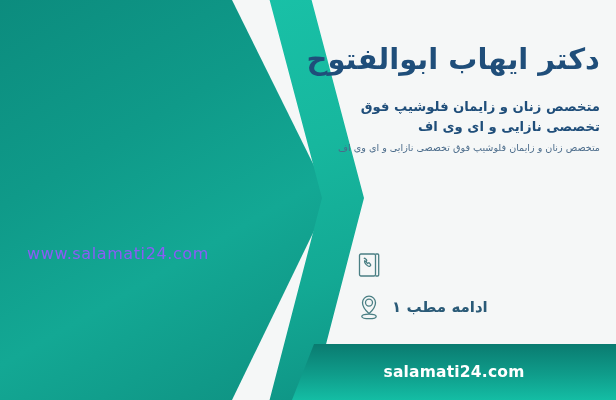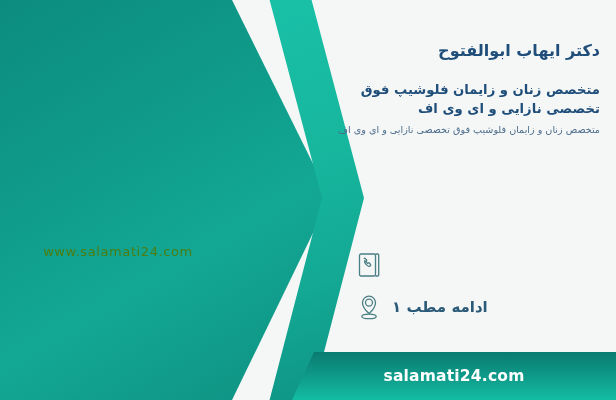--- a/index.html
+++ b/index.html
@@ -31,21 +31,21 @@
     width: 150px; height: 412px;
     background: linear-gradient(160deg, #19c2a8 0%, #17b79e 40%, #13a994 70%, #0e9183 100%);
     clip-path: polygon(54px 0, 96px 0, 150px 204px, 96px 412px, 54px 412px, 108px 204px);
     z-index: 3;
   }
 
   
   .bottom-bar {
     position: absolute;
     left: 292px; right: 0; bottom: 0;
-    height: 48px;
+    height: 56px;
     background: linear-gradient(180deg, #0a7b70 0%, #0f9d8b 55%, #14bda4 100%);
     clip-path: polygon(22px 0, 100% 0, 100% 100%, 0 100%);
     z-index: 4;
     display: flex;
     align-items: center;
     justify-content: center;
   }
   .bottom-bar .site {
     color: #ffffff;
     font-size: 15.5px;
@@ -60,40 +60,40 @@
     left: 8px; top: 112px;
     width: 240px; height: 160px;
     z-index: 5;
   }
   .logo-wrap svg { display: block; }
   .logo-url {
     position: absolute;
     left: 0; top: 244px;
     width: 236px;
     text-align: center;
-    color: #4d7c0f;
-    font-size: 13px;
+    color: #8b5cf6;
+    font-size: 16px;
     letter-spacing: .6px;
     z-index: 5;
     font-family: "DejaVu Sans", sans-serif;
   }
 
   
   .content {
     position: absolute;
     left: 330px; top: 0;
     width: 286px; height: 400px;
     z-index: 3;
     direction: rtl;
     text-align: right;
     padding: 40px 16px 0 6px;
   }
   .doctor-name {
     color: #1f4e7a;
-    font-size: 16px;
+    font-size: 29px;
     font-weight: bold;
     line-height: 1.35;
     margin-bottom: 18px;
     white-space: nowrap;
     font-family: "DejaVu Sans", sans-serif;
   }
   .specialty-main {
     color: #1f4e7a;
     font-size: 13.2px;
     font-weight: bold;

